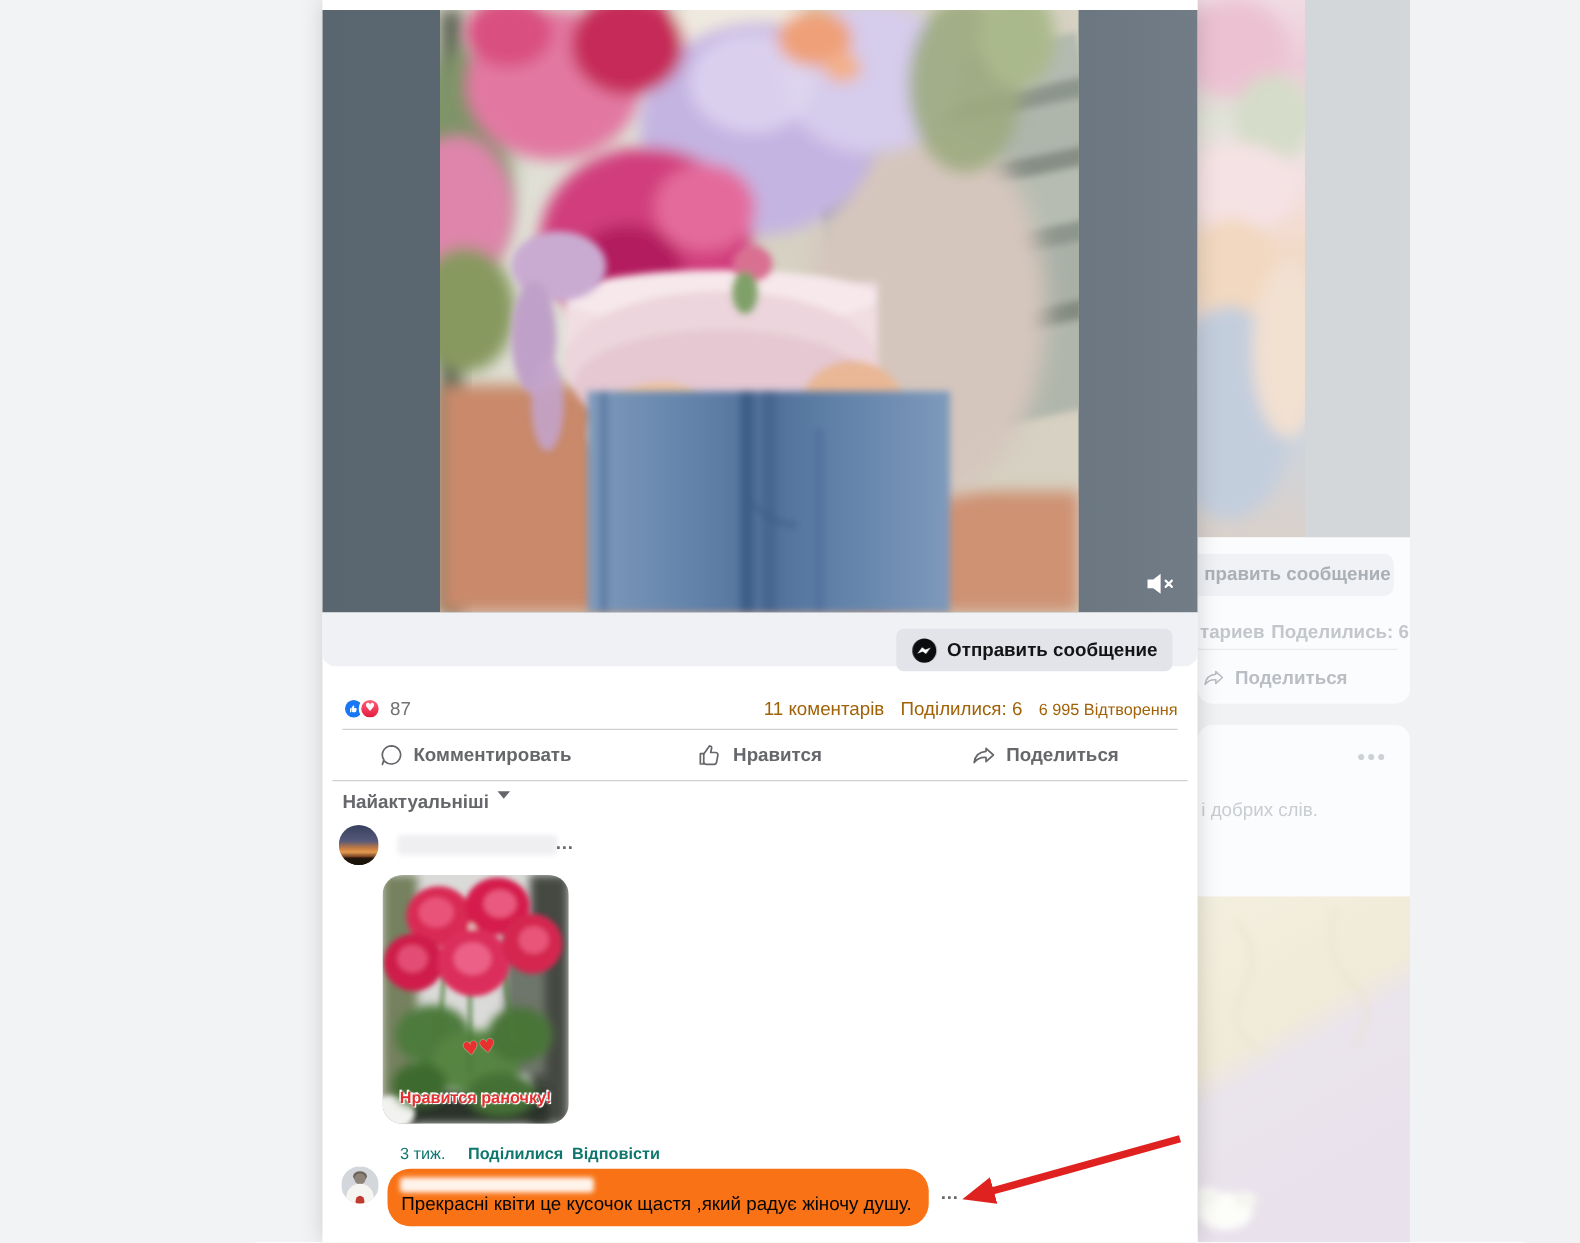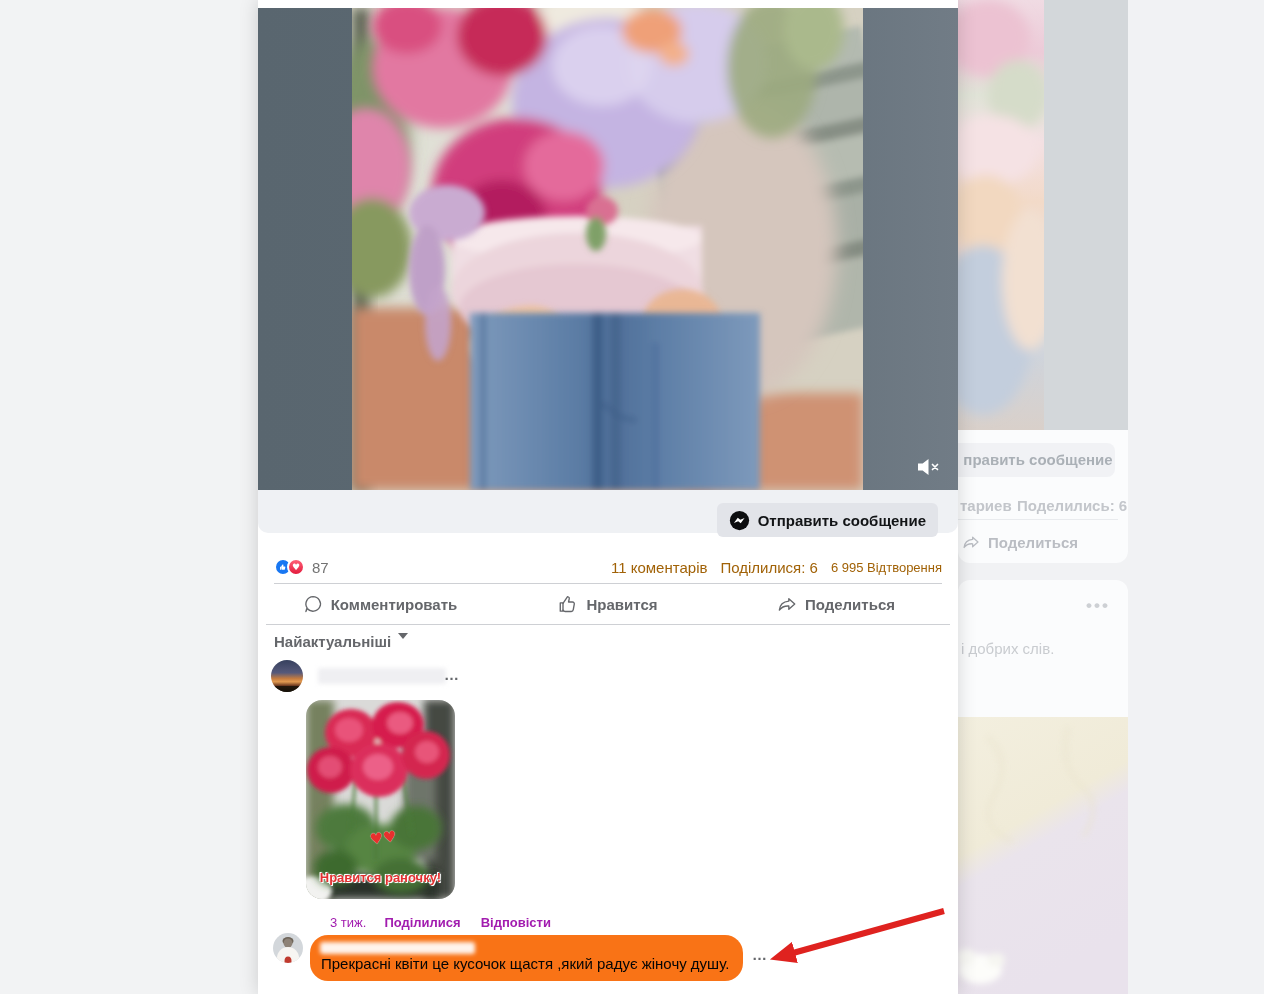--- a/index.html
+++ b/index.html
@@ -54,21 +54,21 @@
 
   .avatar{border-radius:50%;overflow:hidden;cursor:pointer;}
   .redact{background:rgba(233,234,237,.75);filter:blur(2px);border-radius:3px;}
   .c-menu{color:#65676b;font-size:15px;font-weight:bold;letter-spacing:1.5px;cursor:pointer;}
 
   .c1-image{left:48px;top:700px;width:149px;height:199px;border-radius:16px;overflow:hidden;cursor:pointer;}
   .c1-caption{position:absolute;left:0;right:0;bottom:14px;text-align:center;color:#e23030;font-size:13px;font-weight:bold;
               text-shadow:0 0 2px #fff,0 0 2px #fff,1px 1px 0 #fff,-1px -1px 0 #fff;}
   .c1-hearts{position:absolute;left:50%;bottom:52px;transform:translateX(-42%) rotate(-8deg);color:#e8302e;font-size:15px;
              font-family:"DejaVu Sans",sans-serif;text-shadow:0 0 1px #fff;}
-  .c1-footer{left:72px;top:915px;display:flex;gap:0;color:#a21caf;font-size:13px;align-items:center;}
+  .c1-footer{left:62px;top:915px;display:flex;gap:0;color:#0f766e;font-size:13px;align-items:center;}
   .c1-footer .lnk{font-weight:bold;cursor:pointer;}
 
   .c2-bubble{left:52px;top:935px;width:433px;height:46px;background:#f97316;border-radius:18px;}
   .c2-text{position:absolute;left:11px;top:20px;color:#050505;font-size:15px;white-space:nowrap;}
 
   .arrow-svg{left:0;top:0;width:1264px;height:994px;pointer-events:none;}
 </style>
 </head>
 <body>
 
@@ -372,21 +372,21 @@
           <ellipse cx="121" cy="52" rx="12" ry="11" fill="#e85579"></ellipse>
         </g>
       </svg>
       <span class="c1-hearts">♥♥</span>
       <div class="c1-caption">Нравится раночку!</div>
     </div>
 
     <div class="abs c1-footer">
       <span>3 тиж.</span>
       <span class="lnk" style="margin-left:18px;">Поділилися</span>
-      <span class="lnk" style="margin-left:20px;">Відповісти</span>
+      <span class="lnk" style="margin-left:7px;">Відповісти</span>
     </div>
 
     <div class="abs avatar" style="left:15px;top:933px;width:30px;height:30px;">
       <svg width="30" height="30" viewBox="0 0 30 30">
         <rect width="30" height="30" fill="#d3d7db"></rect>
         <ellipse cx="15" cy="8" rx="5.5" ry="4" fill="#6c6257"></ellipse>
         <circle cx="15" cy="10" r="4.5" fill="#8d8277"></circle>
         <ellipse cx="15" cy="25" rx="11" ry="11" fill="#f7f5f2"></ellipse>
         <ellipse cx="15" cy="28" rx="3.5" ry="4.5" fill="#c03a2e"></ellipse>
       </svg>

